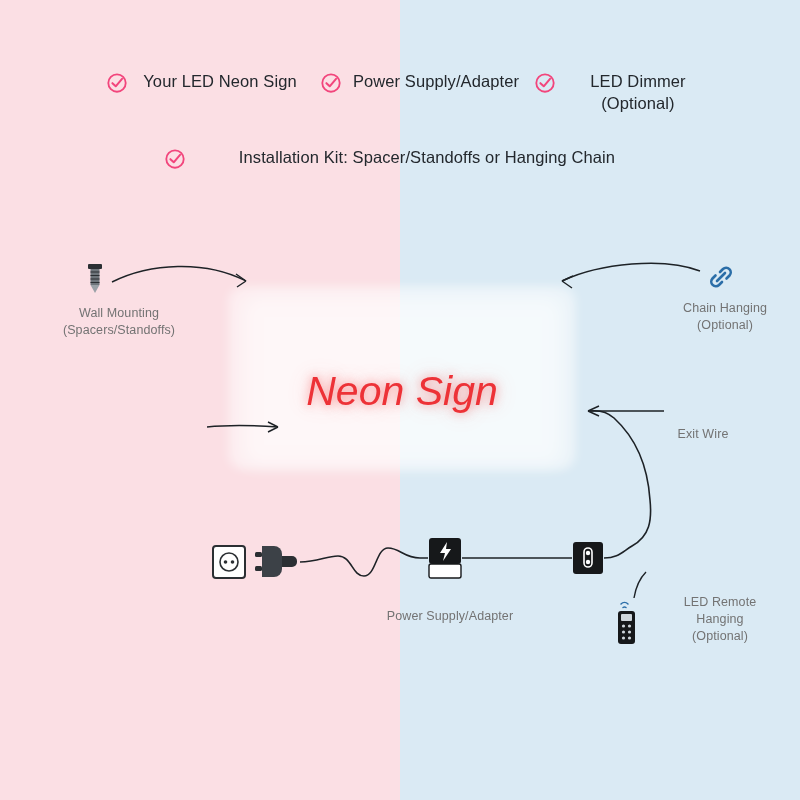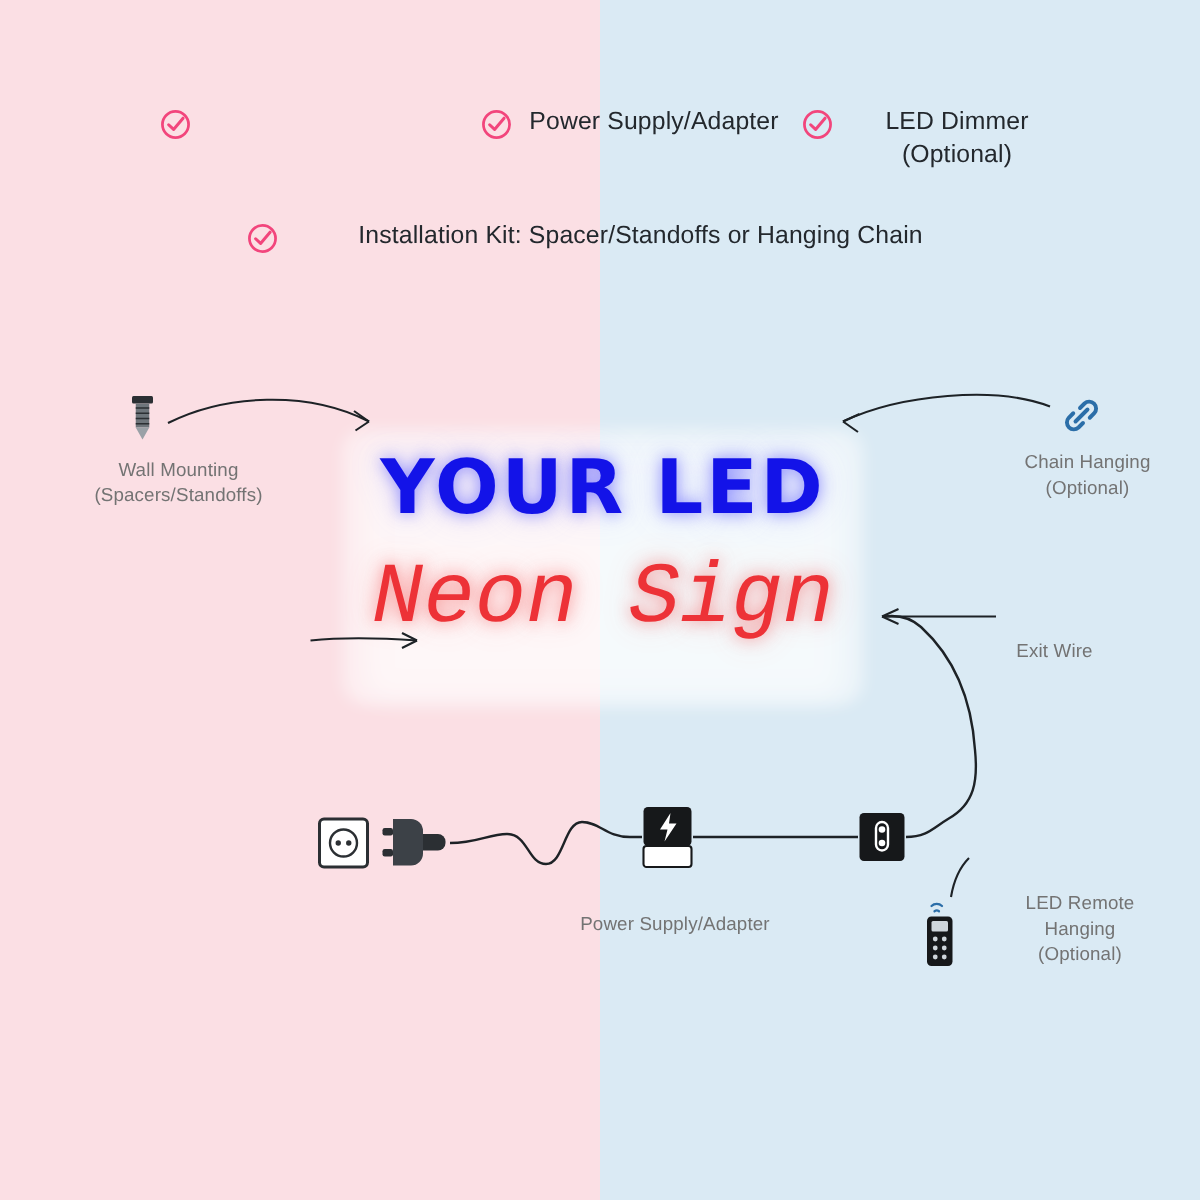--- a/index.html
+++ b/index.html
@@ -89,23 +89,23 @@
     letter-spacing: 2px;
     color: #1313e8;
     text-shadow: 0 0 10px rgba(70,70,255,0.55), 0 0 22px rgba(120,120,255,0.35);
   }
   .neon-bottom {
     position: absolute;
     left: 228px;
     top: 368px;
     width: 348px;
     text-align: center;
-    font-family: Liberation Mono, monospace;
+    font-family: Liberation Sans, sans-serif;
     font-style: italic;
-    font-size: 57px;
+    font-size: 41px;
     color: #ed3237;
     text-shadow: 0 0 10px rgba(240,60,60,0.5), 0 0 22px rgba(255,90,90,0.32);
   }
 
   
   .icon-abs { position: absolute; }
 
   svg { display: block; overflow: visible; }
   .wire {
     fill: none;
@@ -126,20 +126,21 @@
   <div class="bg-half bg-left"></div>
   <div class="bg-half bg-right"></div>
 
   <div class="check-row" style="left:106px; top:70px; width:200px;">
     <span class="check-icon">
       <svg viewBox="0 0 24 24" width="22" height="22">
         <circle cx="12" cy="12" r="9.5" fill="none" stroke="#f2457c" stroke-width="2"></circle>
         <path d="M7 12.2 L10.6 15.6 L17.5 7.4" fill="none" stroke="#f2457c" stroke-width="2.2" stroke-linecap="round" stroke-linejoin="round"></path>
       </svg>
     </span>
+    <span class="check-label" style="width:168px;">Your LED Neon Sign</span>
   </div>
 
   <div class="check-row" style="left:320px; top:70px; width:205px;">
     <span class="check-icon">
       <svg viewBox="0 0 24 24" width="22" height="22">
         <circle cx="12" cy="12" r="9.5" fill="none" stroke="#f2457c" stroke-width="2"></circle>
         <path d="M7 12.2 L10.6 15.6 L17.5 7.4" fill="none" stroke="#f2457c" stroke-width="2.2" stroke-linecap="round" stroke-linejoin="round"></path>
       </svg>
     </span>
     <span class="check-label" style="width:172px;">Power Supply/Adapter</span>
@@ -160,21 +161,20 @@
       <svg viewBox="0 0 24 24" width="22" height="22">
         <circle cx="12" cy="12" r="9.5" fill="none" stroke="#f2457c" stroke-width="2"></circle>
         <path d="M7 12.2 L10.6 15.6 L17.5 7.4" fill="none" stroke="#f2457c" stroke-width="2.2" stroke-linecap="round" stroke-linejoin="round"></path>
       </svg>
     </span>
     <span class="check-label" style="width:148px;">LED Dimmer (Optional)</span>
   </div>
 
   <div class="neon-plate"></div>
   <div class="neon-plate2"></div>
-  <div class="neon-top">YOUR LED</div>
   <div class="neon-bottom">Neon Sign</div>
 
   <svg class="icon-abs" style="left:0; top:0;" width="800" height="800">
 
     <path class="arrow" d="M112,282 C150,263 205,260 246,281"></path>
     <path class="arrow" d="M246,281 L236,274 M246,281 L237,287" stroke-width="1.6"></path>
 
     <path class="arrow" d="M700,271 C664,257 600,263 562,281"></path>
     <path class="arrow" d="M562,281 L573,276 M562,281 L572,288" stroke-width="1.6"></path>
 

